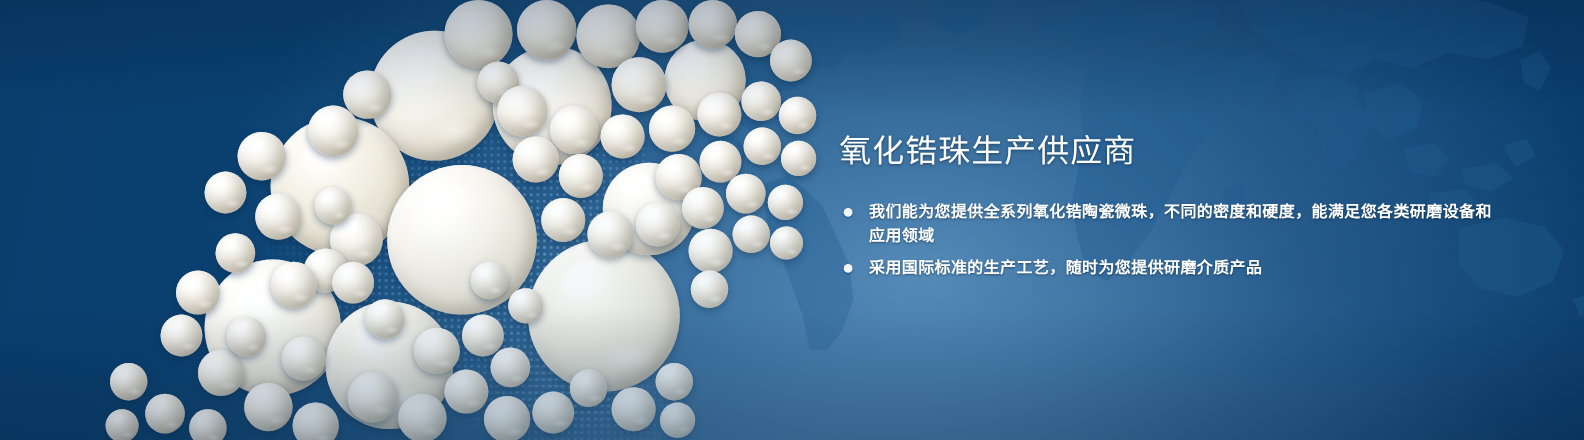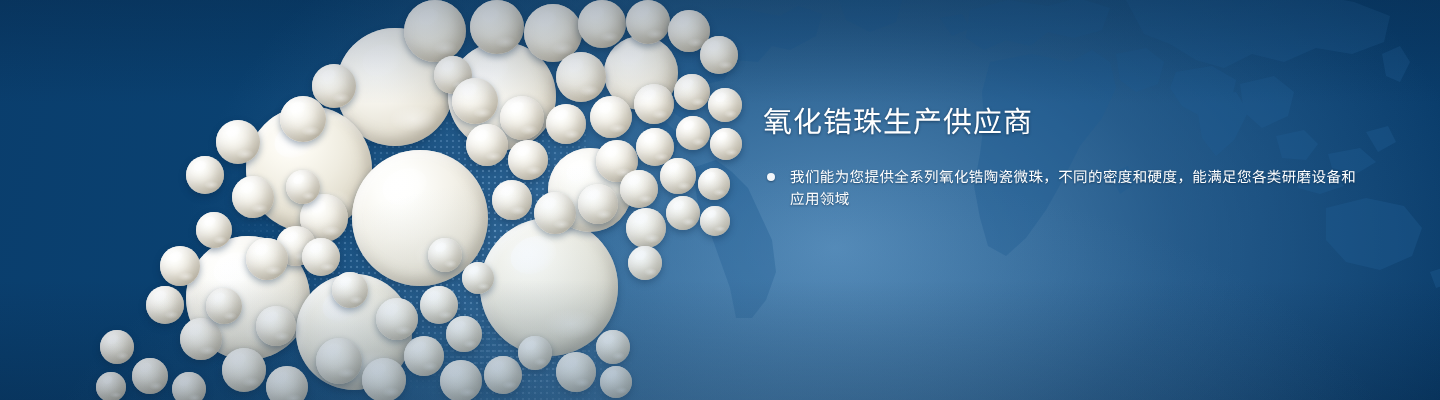--- a/index.html
+++ b/index.html
@@ -114,37 +114,38 @@
   }
   .bead.warm {
     background:
       radial-gradient(circle at 35% 27%, #ffffff 0%, #fbf9f1 18%, #efece0 44%, #ded9c9 70%, #c6c0ae 90%, #b0aa98 100%);
   }
 
   
   .copy {
     position: absolute;
     left: 763px;
-    top: 104px;
+    top: 120px;
     width: 600px;
   }
   .headline {
     margin: 0;
     font-size: 29px;
     line-height: 1.25;
     font-weight: 400;
     color: #ffffff;
     letter-spacing: 1px;
     text-shadow: 0 1px 3px rgba(3,26,50,0.55);
     white-space: nowrap;
   }
   .bullets {
     list-style: none;
     margin: 26px 0 0 0;
     padding: 0;
+    font-weight: bold;
   }
   .bullet {
     position: relative;
     padding-left: 27px;
     margin-bottom: 7px;
     font-size: 14.5px;
     line-height: 22px;
     color: #ffffff;
     letter-spacing: 0.4px;
     text-shadow: 0 1px 2px rgba(3,26,50,0.5);
@@ -296,16 +297,20 @@
   <div class="bg-vignette"></div>
 
   <div class="copy">
     <h1 class="headline">氧化锆珠生产供应商</h1>
 
     <ul class="bullets">
       <li class="bullet">
         <span class="dot"></span>
         <span>我们能为您提供全系列氧化锆陶瓷微珠，不同的密度和硬度，能满足您各类研磨设备和应用领域</span>
       </li>
+      <li class="bullet">
+        <span class="dot"></span>
+        <span>采用国际标准的生产工艺，随时为您提供研磨介质产品</span>
+      </li>
     </ul>
   </div>
 
 </div>
 
 </body></html>

